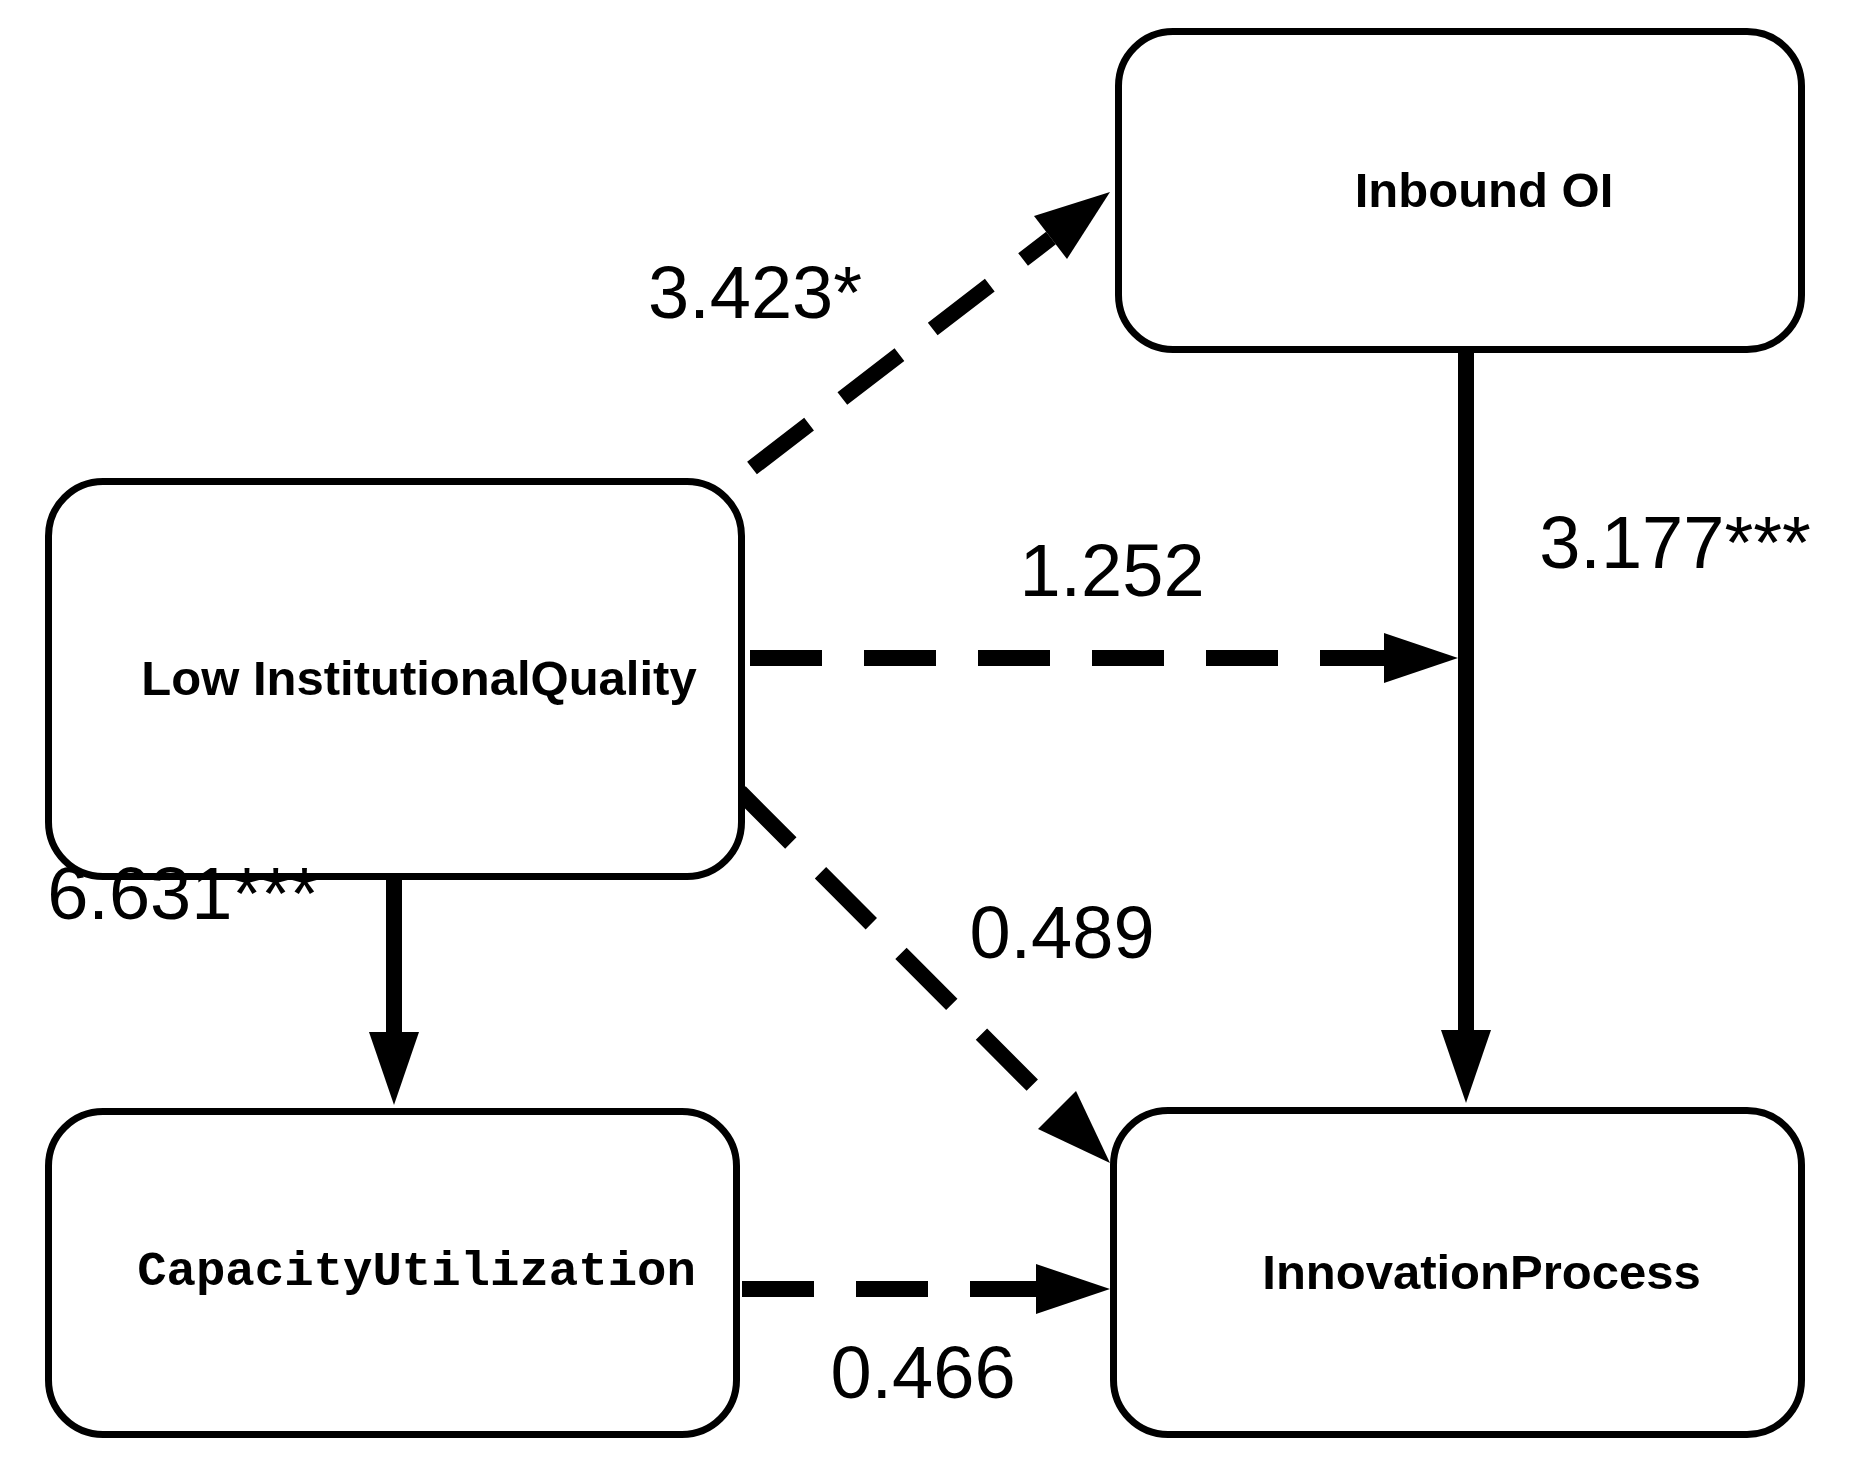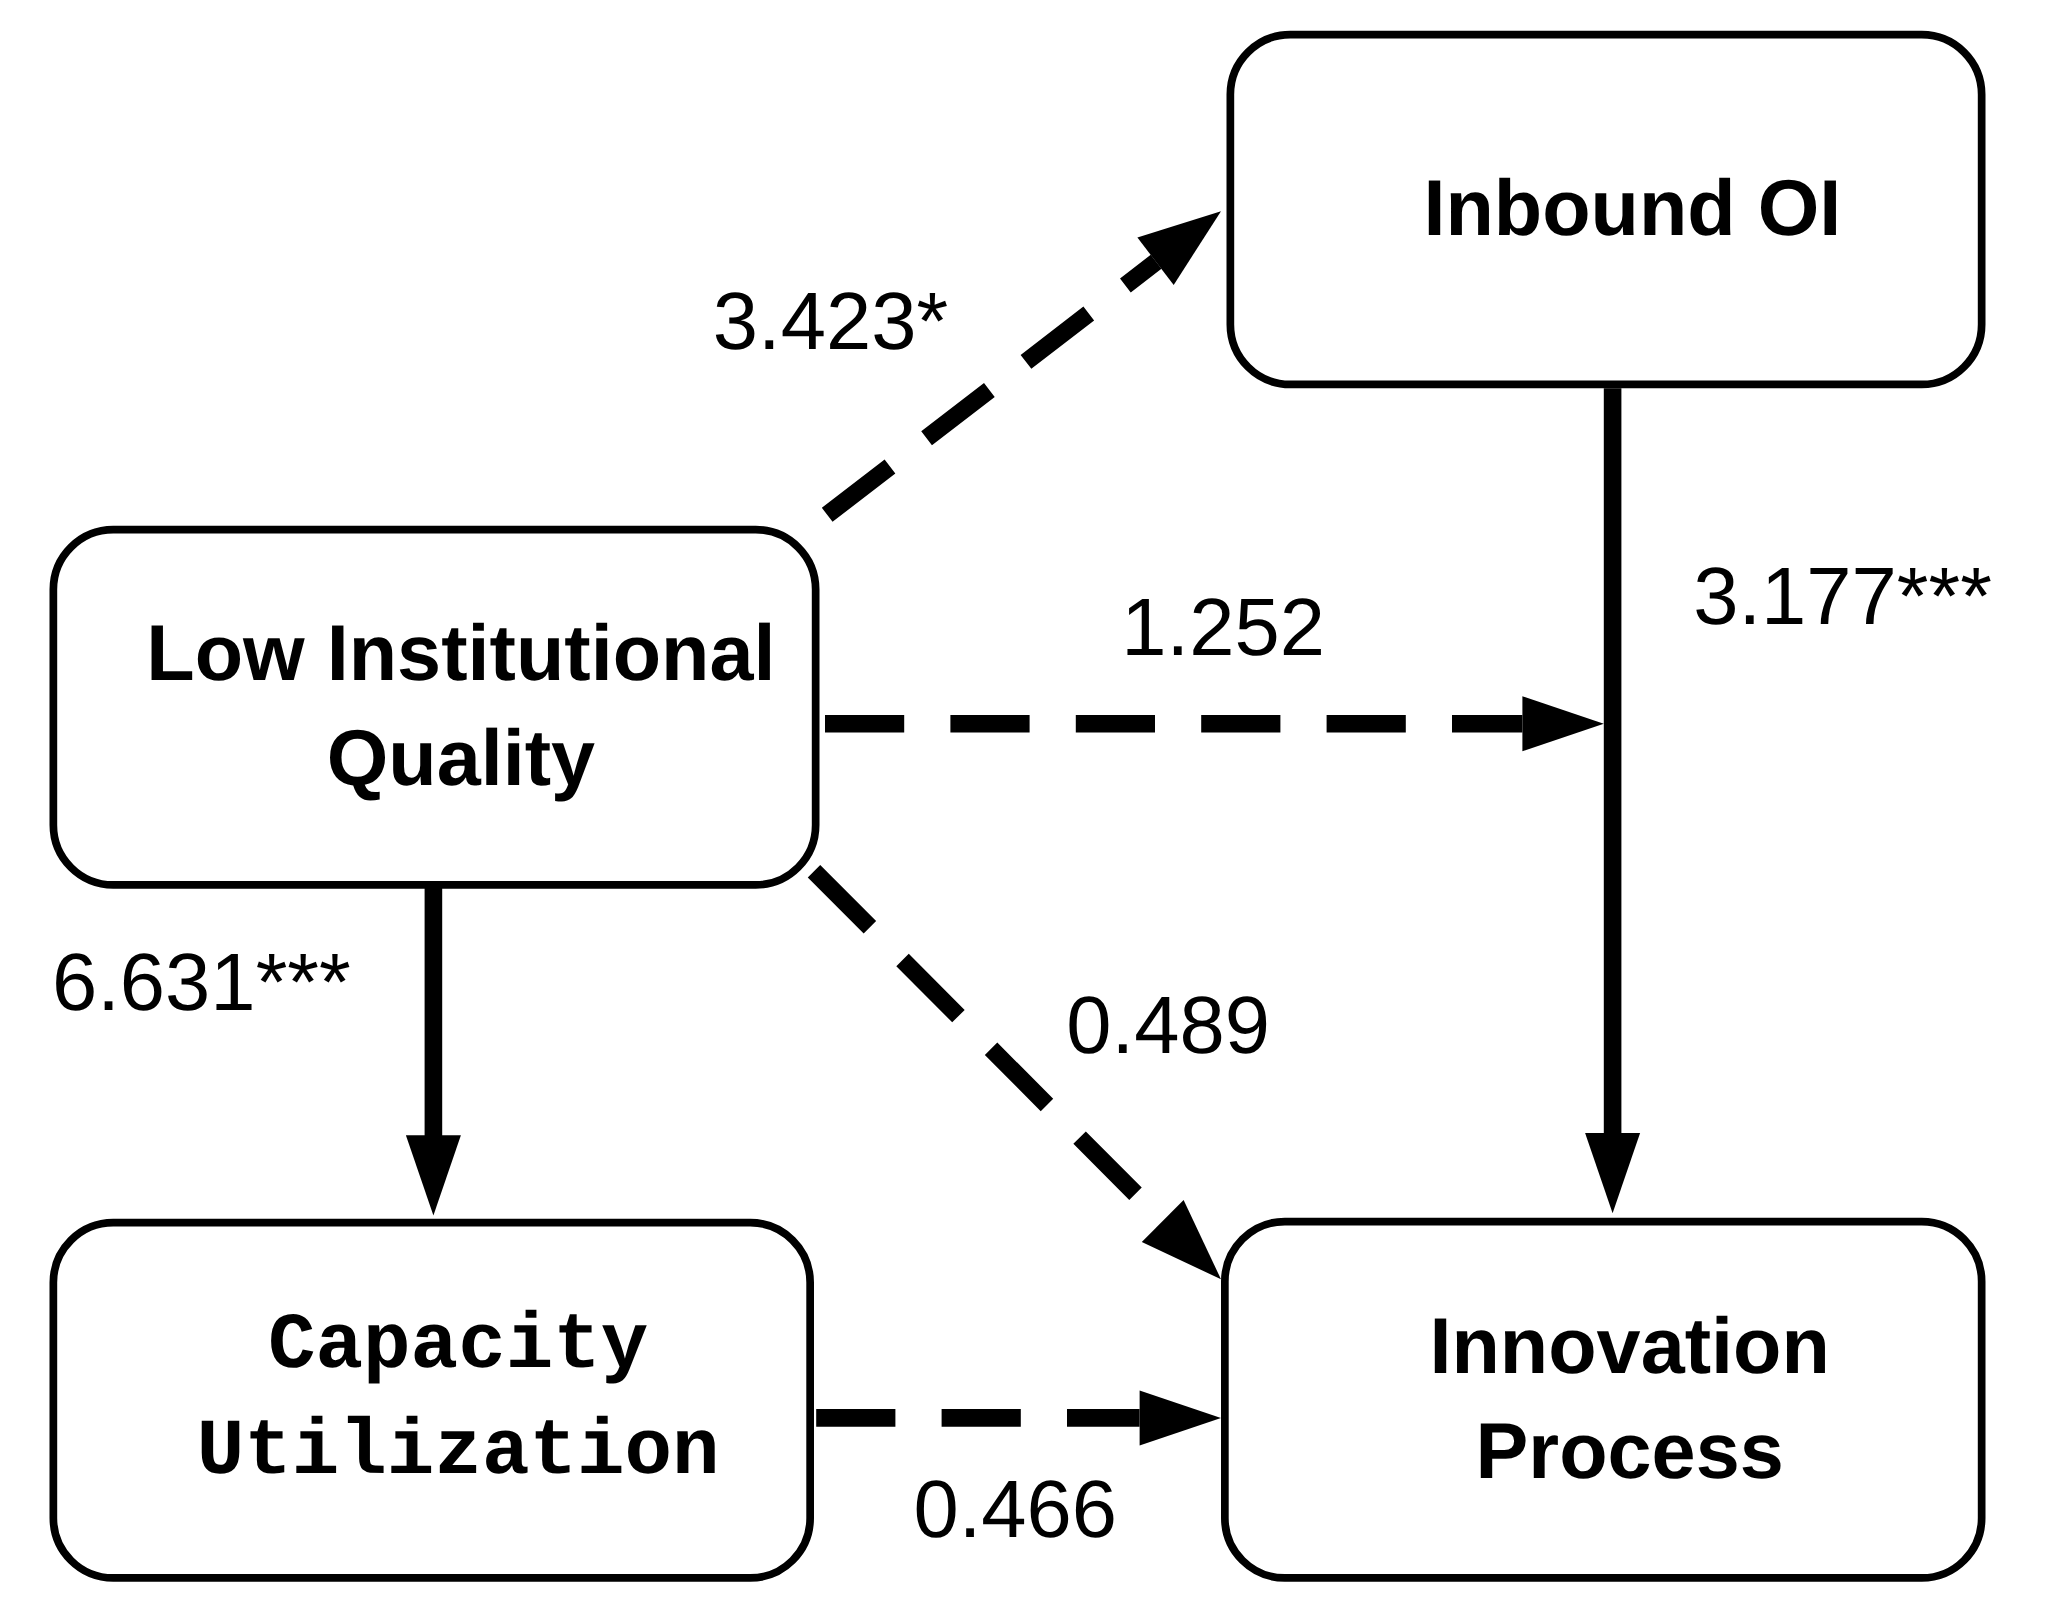--- a/index.html
+++ b/index.html
@@ -21,32 +21,31 @@
     width: 1872px;
     height: 1472px;
   }
   .node {
     position: absolute;
     box-sizing: border-box;
     border: 7px solid #000000;
     border-radius: 58px;
     background: #ffffff;
     display: flex;
-    flex-direction: column;
     align-items: center;
     justify-content: center;
     text-align: center;
     font-weight: bold;
-    font-size: 72px;
+    font-size: 49px;
     line-height: 1.33;
     color: #000000;
     padding-left: 48px;
   }
   #node-inbound-oi          { left: 1115px; top: 28px;   width: 690px; height: 325px; }
-  #node-low-inst-quality    { left: 45px;   top: 478px;  width: 700px; height: 330px; }
+  #node-low-inst-quality    { left: 45px;   top: 478px;  width: 700px; height: 402px; }
   #node-capacity-util       { left: 45px;   top: 1108px; width: 695px; height: 330px; font-family: Liberation Mono, monospace; }
   #node-process-innovation  { left: 1110px; top: 1107px; width: 695px; height: 331px; }
   .edge-label {
     position: absolute;
     transform: translate(-50%, -50%);
     font-size: 74px;
     font-weight: normal;
     color: #000000;
     white-space: nowrap;
   }

